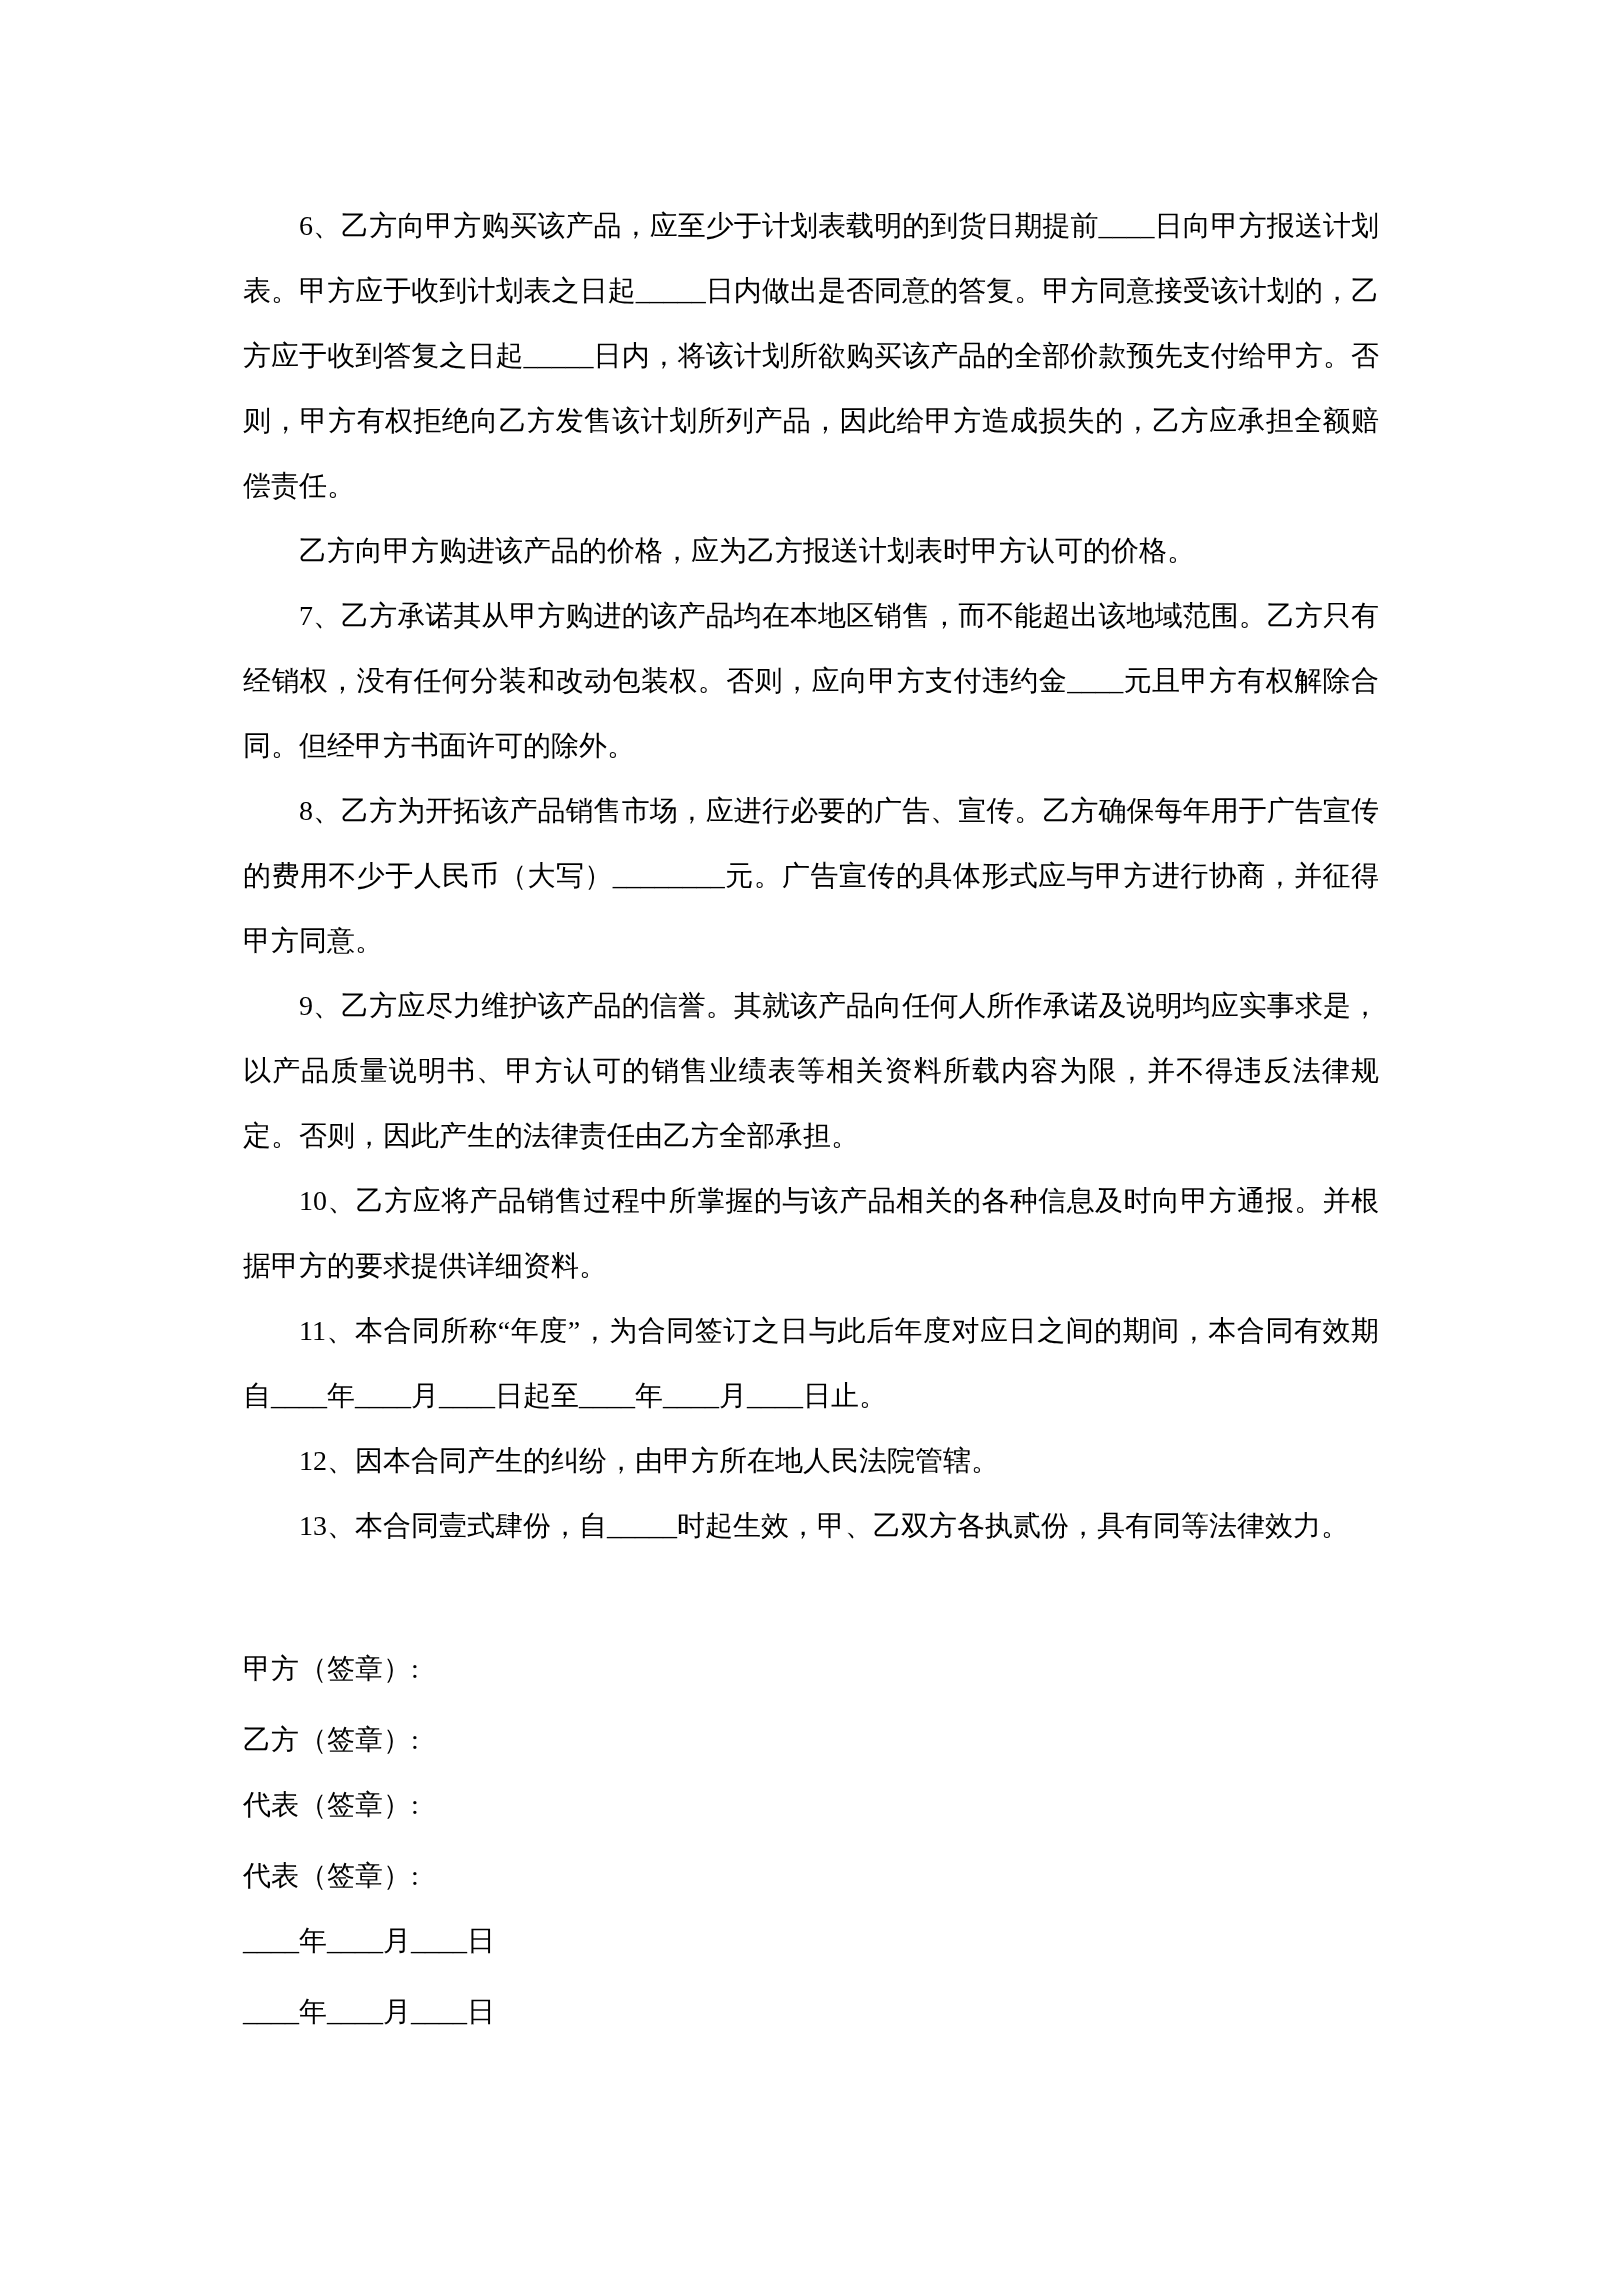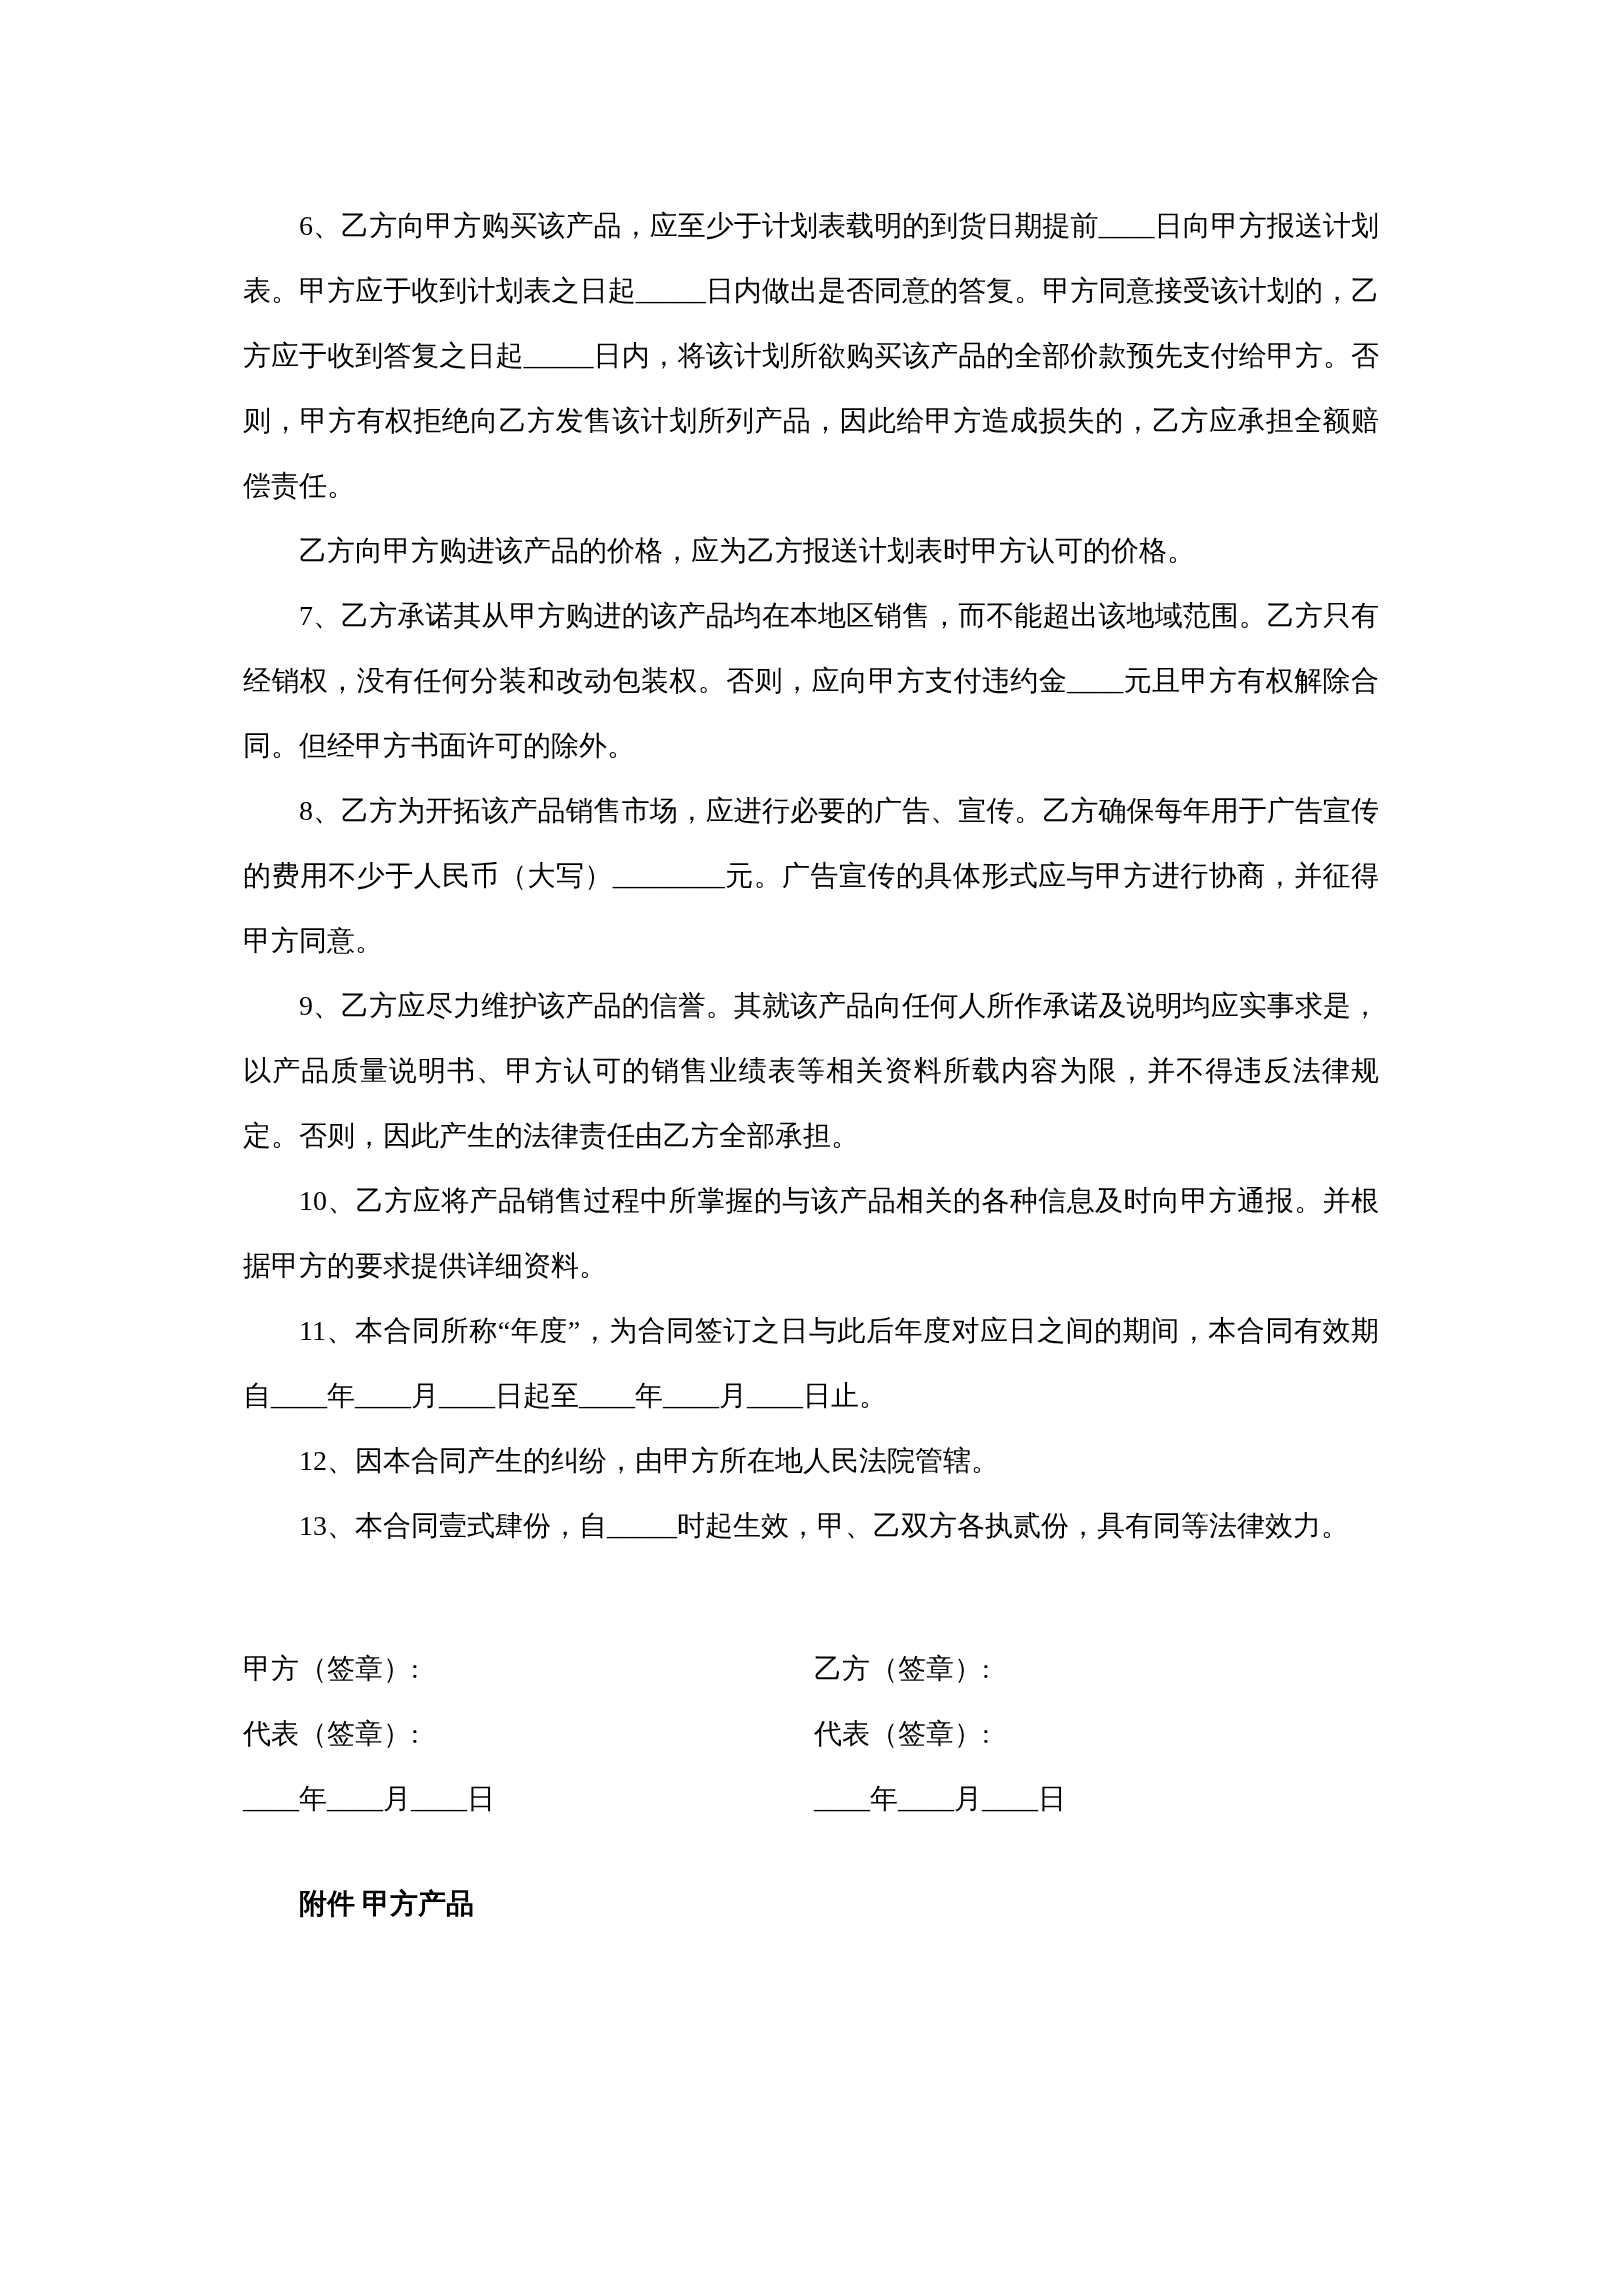--- a/index.html
+++ b/index.html
@@ -38,21 +38,21 @@
     text-indent: 2em;
     word-break: break-all;
   }
   .signature-block {
     margin-top: 78px;
     font-size: 28px;
     line-height: 65px;
   }
   .sig-row {
     display: flex;
-    flex-direction: row;
+    flex-direction: column;
     gap: 6px;
   }
   .sig-cell {
     width: 50%;
     white-space: nowrap;
   }
   .attachment-heading {
     margin-top: 40px;
     padding-left: 2em;
     font-size: 28px;
@@ -84,17 +84,16 @@
       <div class="sig-row">
         <div class="sig-cell">代表（签章）:</div>
         <div class="sig-cell">代表（签章）:</div>
       </div>
       <div class="sig-row">
         <div class="sig-cell">____年____月____日</div>
         <div class="sig-cell">____年____月____日</div>
       </div>
     </div>
 
-    <div class="attachment-heading">附件 甲方产品</div>
 
   </div>
 </div>
 
 
 </body></html>

